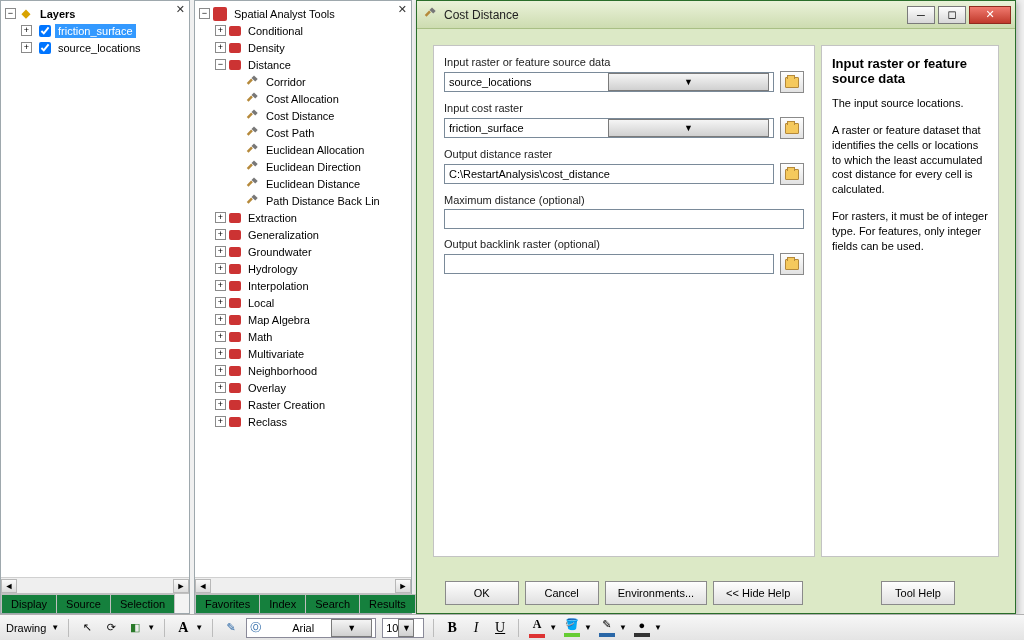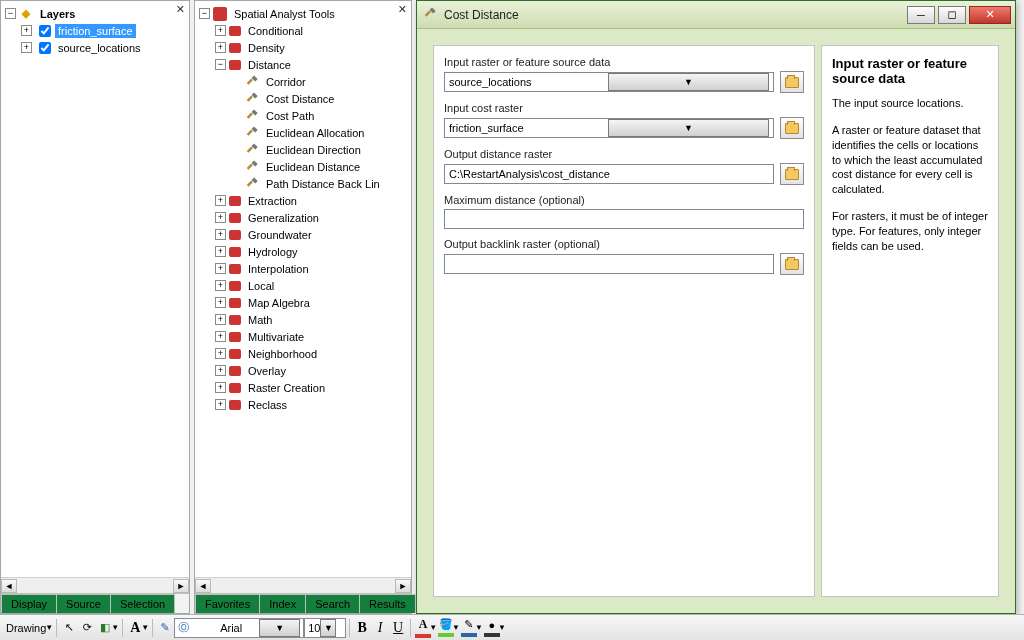--- a/index.html
+++ b/index.html
@@ -49,21 +49,21 @@
   .folder-ic::before { content: ''; position: absolute; top: -3px; left: 1px; width: 6px; height: 3px; background: #f5c95d; border: 1px solid #b5893a; border-bottom: none; }
   .dlg-help { width: 178px; background: #fff; border: 1px solid #c3c3c3; padding: 10px; overflow: auto; }
   .dlg-help h3 { margin: 0 0 10px 0; font-size: 13px; }
   .dlg-help p { margin: 0 0 12px 0; line-height: 1.35; }
   .dlg-buttons { display: flex; gap: 6px; padding: 8px; }
   .dlg-btn { min-width: 74px; height: 24px; border: 1px solid #8a8a8a; background: linear-gradient(#fefefe,#e0e0e0); padding: 0 12px; cursor: pointer; }
   .btn-group-left { display: flex; gap: 6px; flex: 1; justify-content: center; }
   .btn-group-right { width: 178px; display: flex; justify-content: center; }
 
   
-  .bottom-bar { height: 26px; background: linear-gradient(#f7f7f7,#e4e4e4); border-top: 1px solid #b0b0b0; display: flex; align-items: center; padding: 0 4px; }
+  .bottom-bar { height: 26px; background: linear-gradient(#f7f7f7,#e4e4e4); border-top: 1px solid #b0b0b0; display: flex; align-items: center; padding: 0 4px; gap: 6px; }
   .bb-label { padding: 0 2px; }
   .bb-sep { width: 1px; height: 18px; background: #bcbcbc; margin: 0 3px; }
   .bb-btn { width: 18px; height: 18px; display: flex; align-items: center; justify-content: center; cursor: pointer; }
   .bb-arrow { font-size: 8px; margin-left: -3px; }
   .font-combo { width: 130px; height: 20px; border: 1px solid #8a8a99; background: #fff; display: flex; align-items: center; padding: 0 3px; }
   .font-combo span { flex: 1; }
   .size-combo { width: 42px; height: 20px; border: 1px solid #8a8a99; background: #fff; display: flex; align-items: center; padding: 0 3px; }
   .bold { font-weight: bold; font-family: 'Times New Roman'; font-size: 14px; }
   .ital { font-style: italic; font-family: 'Times New Roman'; font-size: 14px; }
   .under { text-decoration: underline; font-family: 'Times New Roman'; font-size: 14px; }
@@ -165,20 +165,32 @@
                     </li>
                     <li>
                       <div class="tree-row">
       <span class="exp spacer"></span>
       <span class="ic ic-hammer">
                           <svg viewBox="0 0 16 16">
                             <path d="M2 9 L7 4 L9 6 L4 11 Z" fill="#b5893a"></path>
                             <rect x="8" y="2" width="6" height="4" fill="#777" transform="rotate(45 11 4)"></rect>
                           </svg>
                         </span>
+      <span class="tree-label">Cost Allocation</span>
+    </div>
+                    </li>
+                    <li>
+                      <div class="tree-row">
+      <span class="exp spacer"></span>
+      <span class="ic ic-hammer">
+                          <svg viewBox="0 0 16 16">
+                            <path d="M2 9 L7 4 L9 6 L4 11 Z" fill="#b5893a"></path>
+                            <rect x="8" y="2" width="6" height="4" fill="#777" transform="rotate(45 11 4)"></rect>
+                          </svg>
+                        </span>
       <span class="tree-label">Cost Distance</span>
     </div>
                     </li>
                     <li>
                       <div class="tree-row">
       <span class="exp spacer"></span>
       <span class="ic ic-hammer">
                           <svg viewBox="0 0 16 16">
                             <path d="M2 9 L7 4 L9 6 L4 11 Z" fill="#b5893a"></path>
                             <rect x="8" y="2" width="6" height="4" fill="#777" transform="rotate(45 11 4)"></rect>
@@ -403,20 +415,31 @@
             <span class="browse-btn">
                 <span class="folder-ic"></span>
               </span>
           </div>
         </div>
         <div class="dlg-help">
           <h3>Input raster or feature source data</h3>
           <p>The input source locations.</p>
           <p>A raster or feature dataset that identifies the cells or locations to which the least accumulated cost distance for every cell is calculated.</p>
           <p>For rasters, it must be of integer type. For features, only integer fields can be used.</p>
+        </div>
+      </div>
+      <div class="dlg-buttons">
+        <div class="btn-group-left">
+          <button class="dlg-btn">OK</button>
+          <button class="dlg-btn">Cancel</button>
+          <button class="dlg-btn">Environments...</button>
+          <button class="dlg-btn">&lt;&lt; Hide Help</button>
+        </div>
+        <div class="btn-group-right">
+          <button class="dlg-btn">Tool Help</button>
         </div>
       </div>
     </div>
 
   </div>
 
   <div class="bottom-bar">
     <span class="bb-label">Drawing</span>
     <span class="bb-arrow">▼</span>
     <span class="bb-sep"></span>

